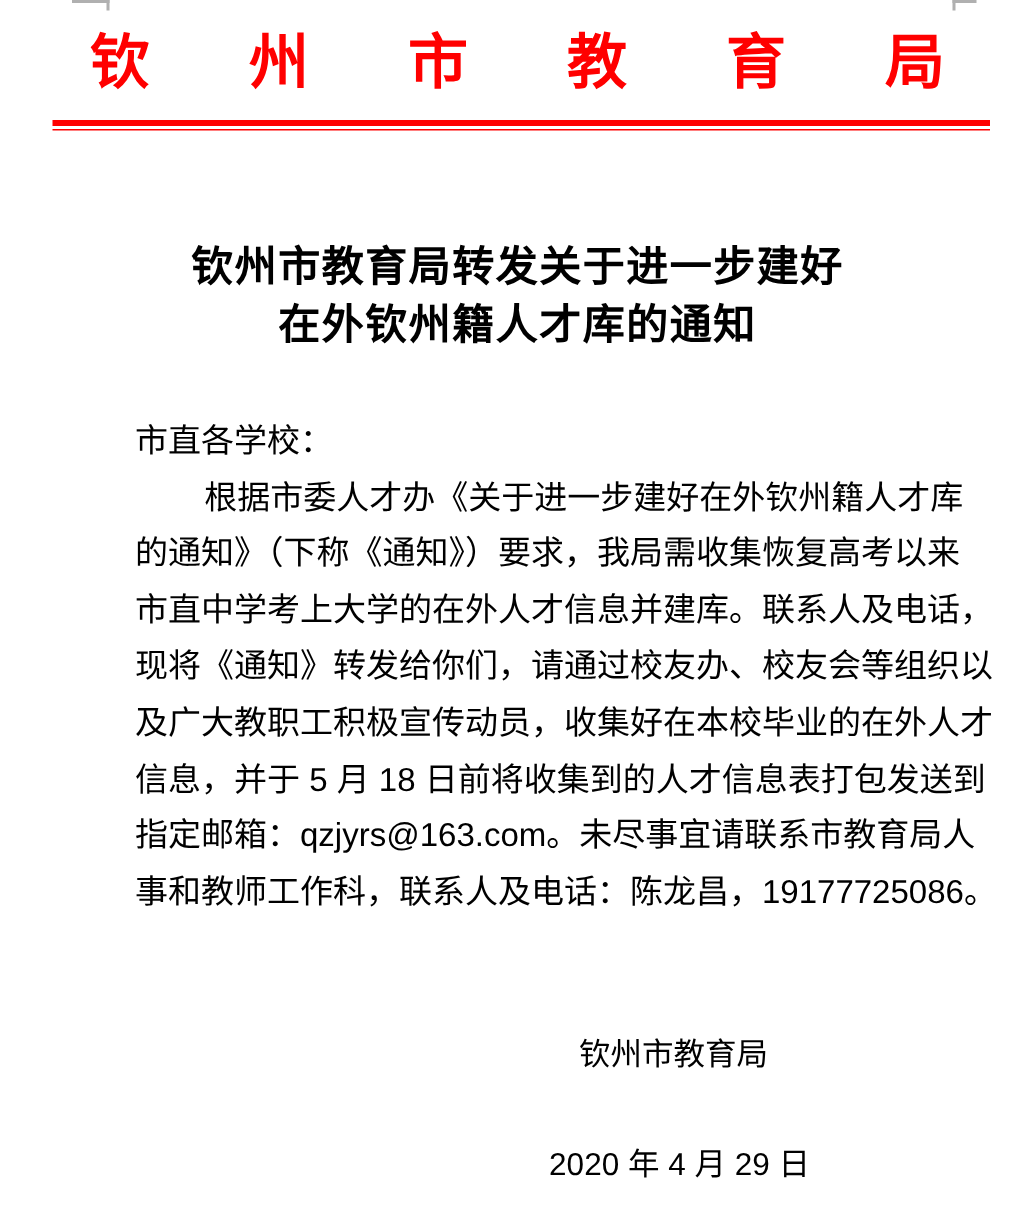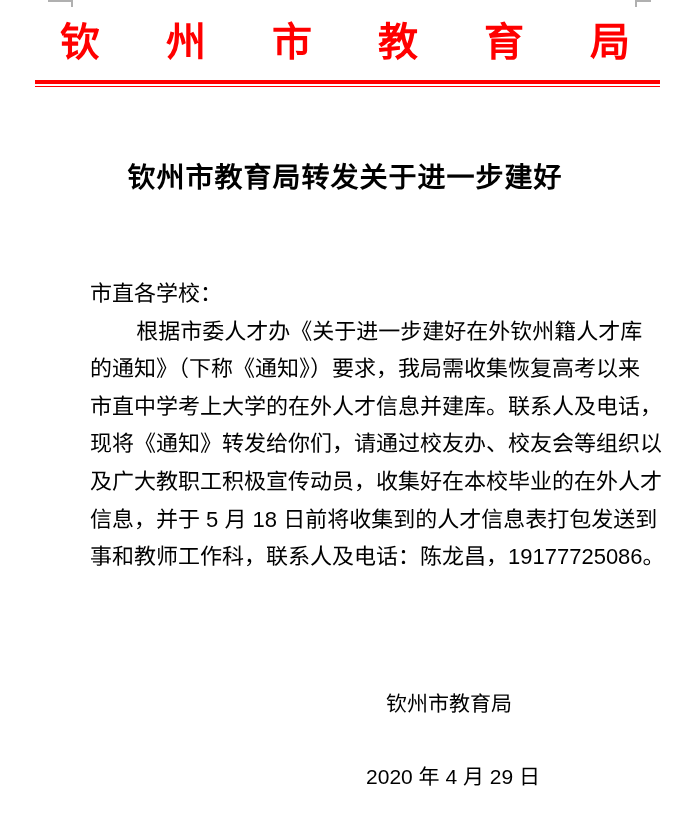--- a/index.html
+++ b/index.html
@@ -123,29 +123,31 @@
       <span>局</span>
     </div>
 
   <div class="rule">
     <div class="rule-thick"></div>
     <div class="rule-thin"></div>
   </div>
 
   <h1 class="doc-title">
     <span class="t-line">钦州市教育局转发关于进一步建好</span>
+    <span class="t-line">在外钦州籍人才库的通知</span>
   </h1>
 
   <main class="doc-body">
     <div class="line">市直各学校：</div>
     <div class="line indent">根据市委人才办《关于进一步建好在外钦州籍人才库</div>
     <div class="line">的通知》（下称《通知》）要求，我局需收集恢复高考以来</div>
     <div class="line">市直中学考上大学的在外人才信息并建库。联系人及电话，</div>
     <div class="line">现将《通知》转发给你们，请通过校友办、校友会等组织以</div>
     <div class="line">及广大教职工积极宣传动员，收集好在本校毕业的在外人才</div>
     <div class="line">信息，并于 5 月 18 日前将收集到的人才信息表打包发送到</div>
+    <div class="line">指定邮箱：qzjyrs@163.com。未尽事宜请联系市教育局人</div>
     <div class="line">事和教师工作科，联系人及电话：陈龙昌，19177725086。</div>
   </main>
 
   <div class="sig-name">钦州市教育局</div>
   <div class="sig-date">2020 年 4 月 29 日</div>
 
 </div>
 
 </body></html>

